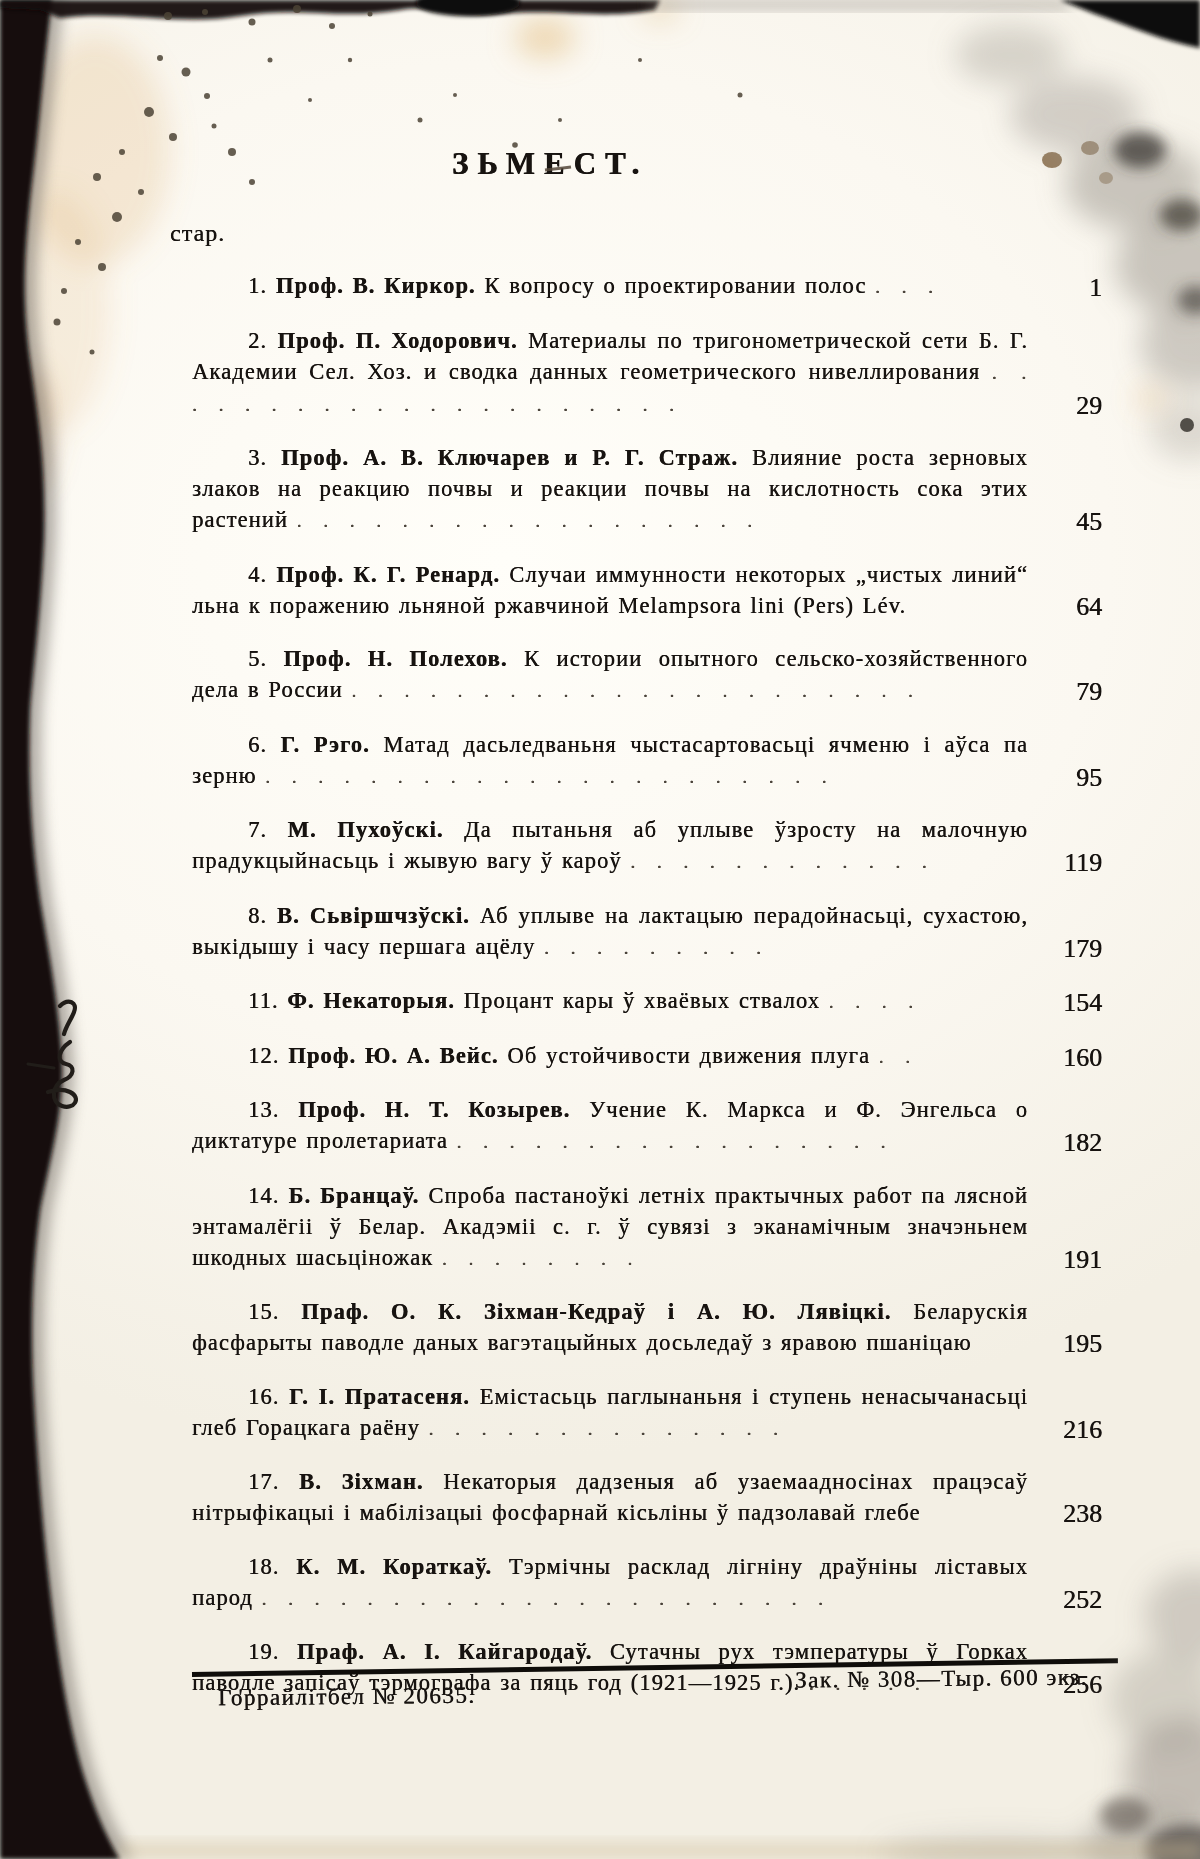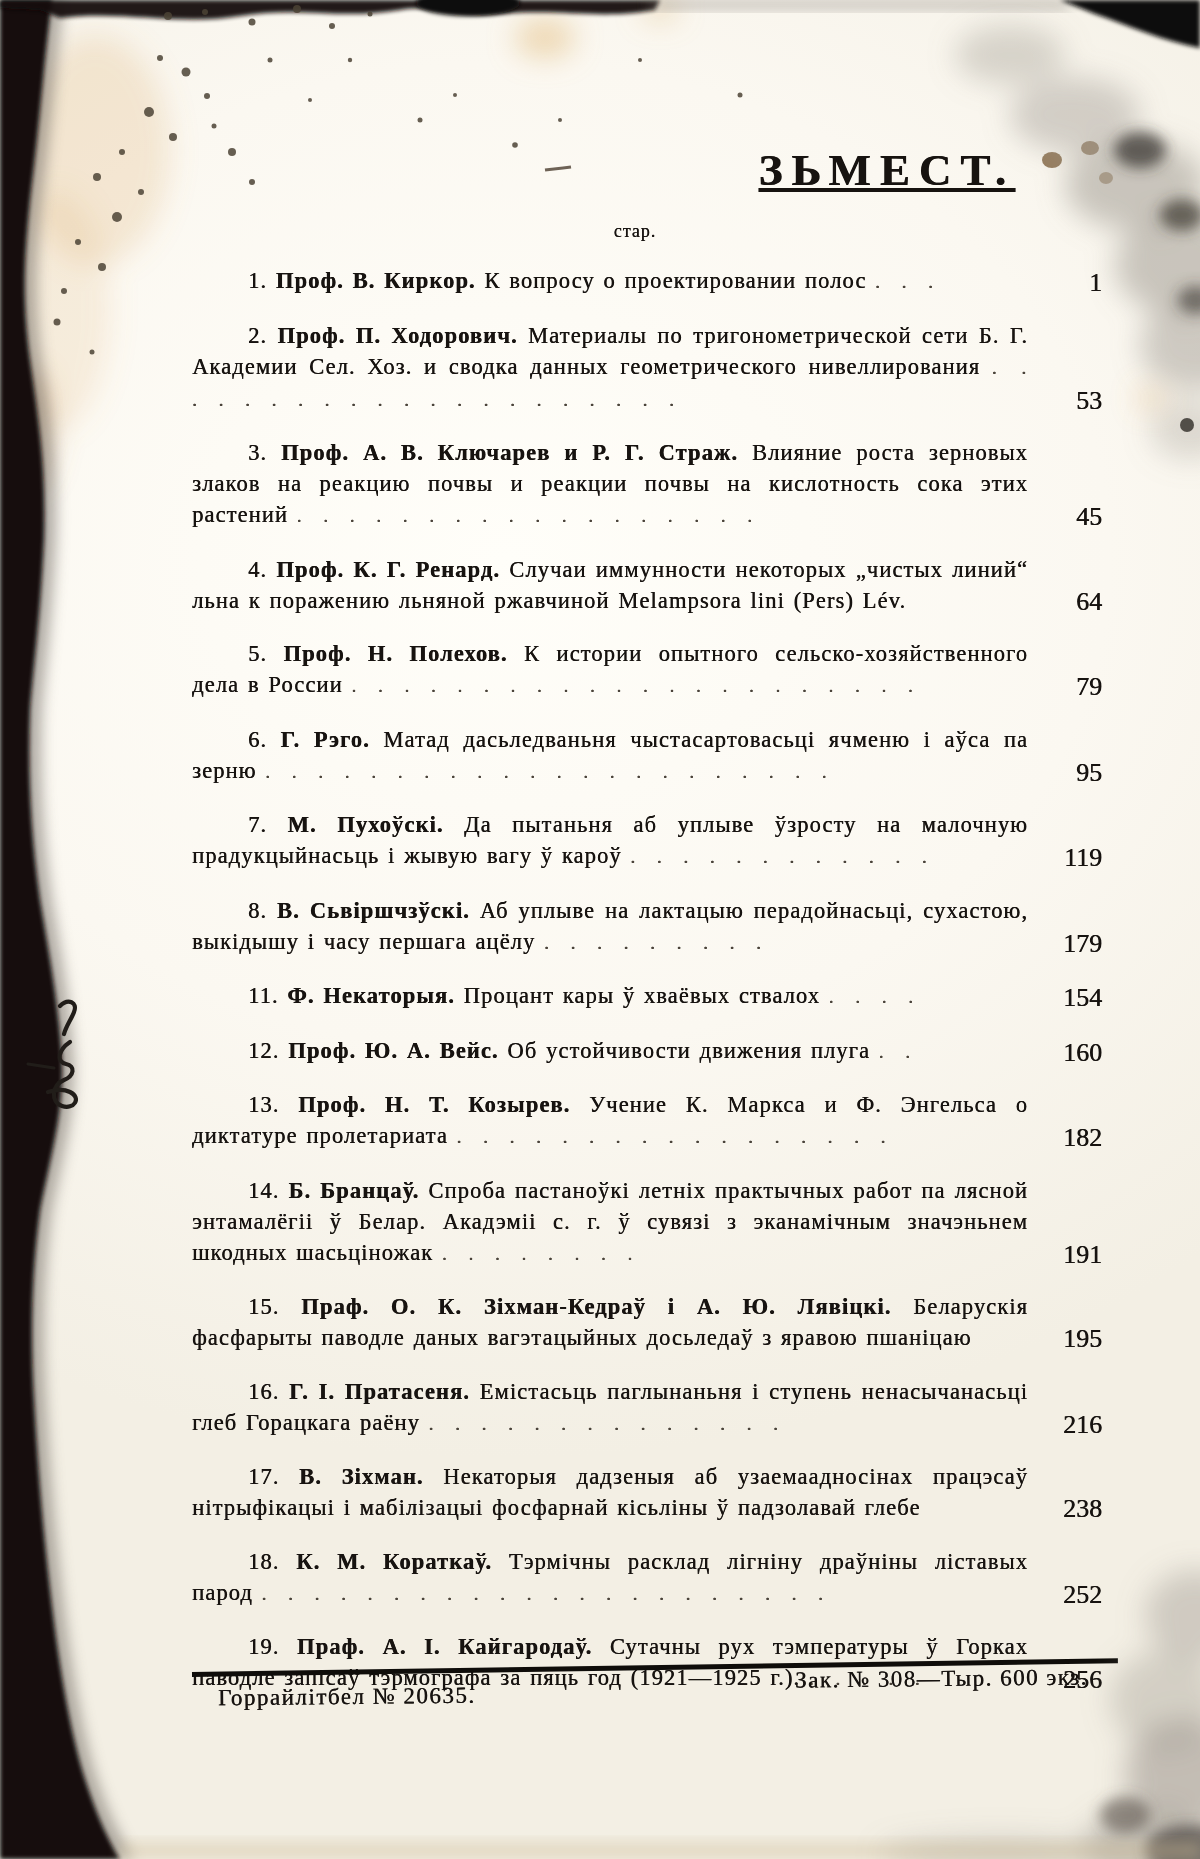--- a/index.html
+++ b/index.html
@@ -4,26 +4,25 @@
 <style>
   html,body{margin:0;padding:0;background:#222;}
   .sheet{
     position:relative;width:1200px;height:1859px;overflow:hidden;
     font-family:"Liberation Serif",serif;color:#171310;
     background:radial-gradient(1100px 900px at 42% 30%, #fffef9 0%, #fbf8f1 55%, #f3efe4 100%);
   }
   .artifacts{position:absolute;inset:0;z-index:5;pointer-events:none;}
   .content{position:absolute;left:170px;top:0;width:930px;z-index:2;}
   .title{
-    margin:148px 0 0 0;text-align:right;transform:translateX(-85px);
-    font-size:45px;font-weight:700;letter-spacing:9px;line-height:1;
+    margin:148px 0 0 0;text-align:center;transform:translateX(-85px);
+    font-size:31px;font-weight:700;letter-spacing:9px;line-height:1;
     text-shadow:0.6px 0 0 currentColor;
-    text-decoration:underline;
-  }
-  .star-label{margin-top:28px;text-align:center;font-size:18px;letter-spacing:1px;line-height:1.2;
+  }
+  .star-label{margin-top:40px;text-align:left;font-size:24px;letter-spacing:1px;line-height:1.2;
     text-shadow:0.3px 0 0 currentColor;}
   .toc{margin-top:22px;}
   .entry{
     position:relative;padding-right:72px;margin-bottom:3px;
     text-align:justify;text-indent:56px;
     font-size:22.5px;line-height:31px;letter-spacing:1.1px;word-spacing:2px;
     text-shadow:0.4px 0 0 currentColor;
     margin-left:22px;
   }
   .entry .author{font-weight:700;}
@@ -164,21 +163,21 @@
     <span class="etitle">К вопросу о проектировании полос </span>
     <span class="dots">. . .</span>
     <span class="pageno">1</span>
   </p>
 
   <p class="entry">
     <span class="num">2. </span>
     <span class="author">Проф. П. Ходорович. </span>
     <span class="etitle">Материалы по тригонометрической сети Б. Г. Академии Сел. Хоз. и сводка данных геометрического нивеллирования </span>
     <span class="dots">. . . . . . . . . . . . . . . . . . . . .</span>
-    <span class="pageno">53</span>
+    <span class="pageno">29</span>
   </p>
 
   <p class="entry">
     <span class="num">3. </span>
     <span class="author">Проф. А. В. Ключарев и Р. Г. Страж. </span>
     <span class="etitle">Влияние роста зерновых злаков на реакцию почвы и реакции почвы на кислотность сока этих растений </span>
     <span class="dots">. . . . . . . . . . . . . . . . . .</span>
     <span class="pageno">45</span>
   </p>
 

